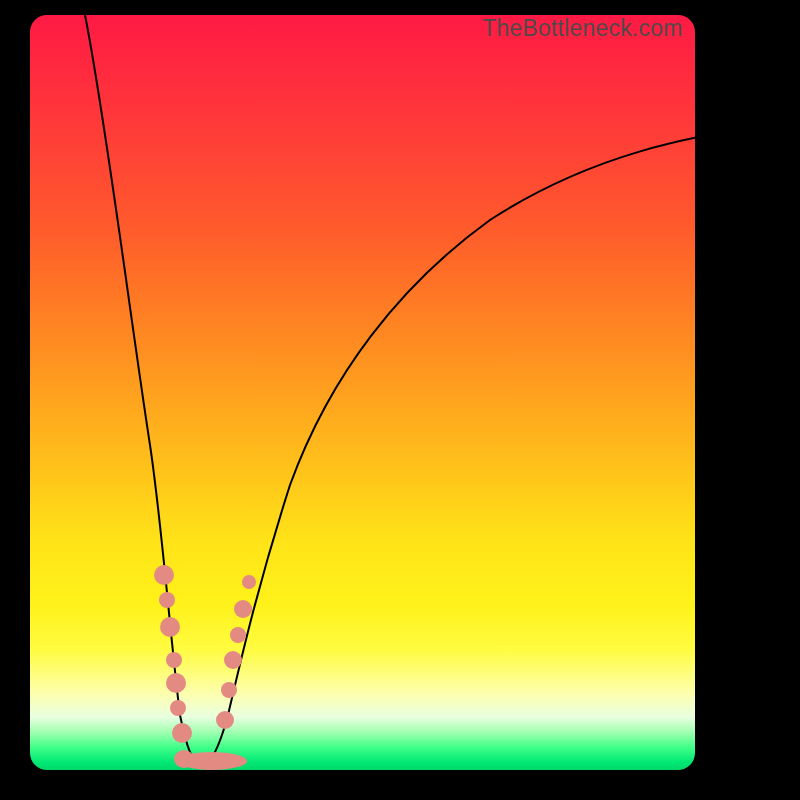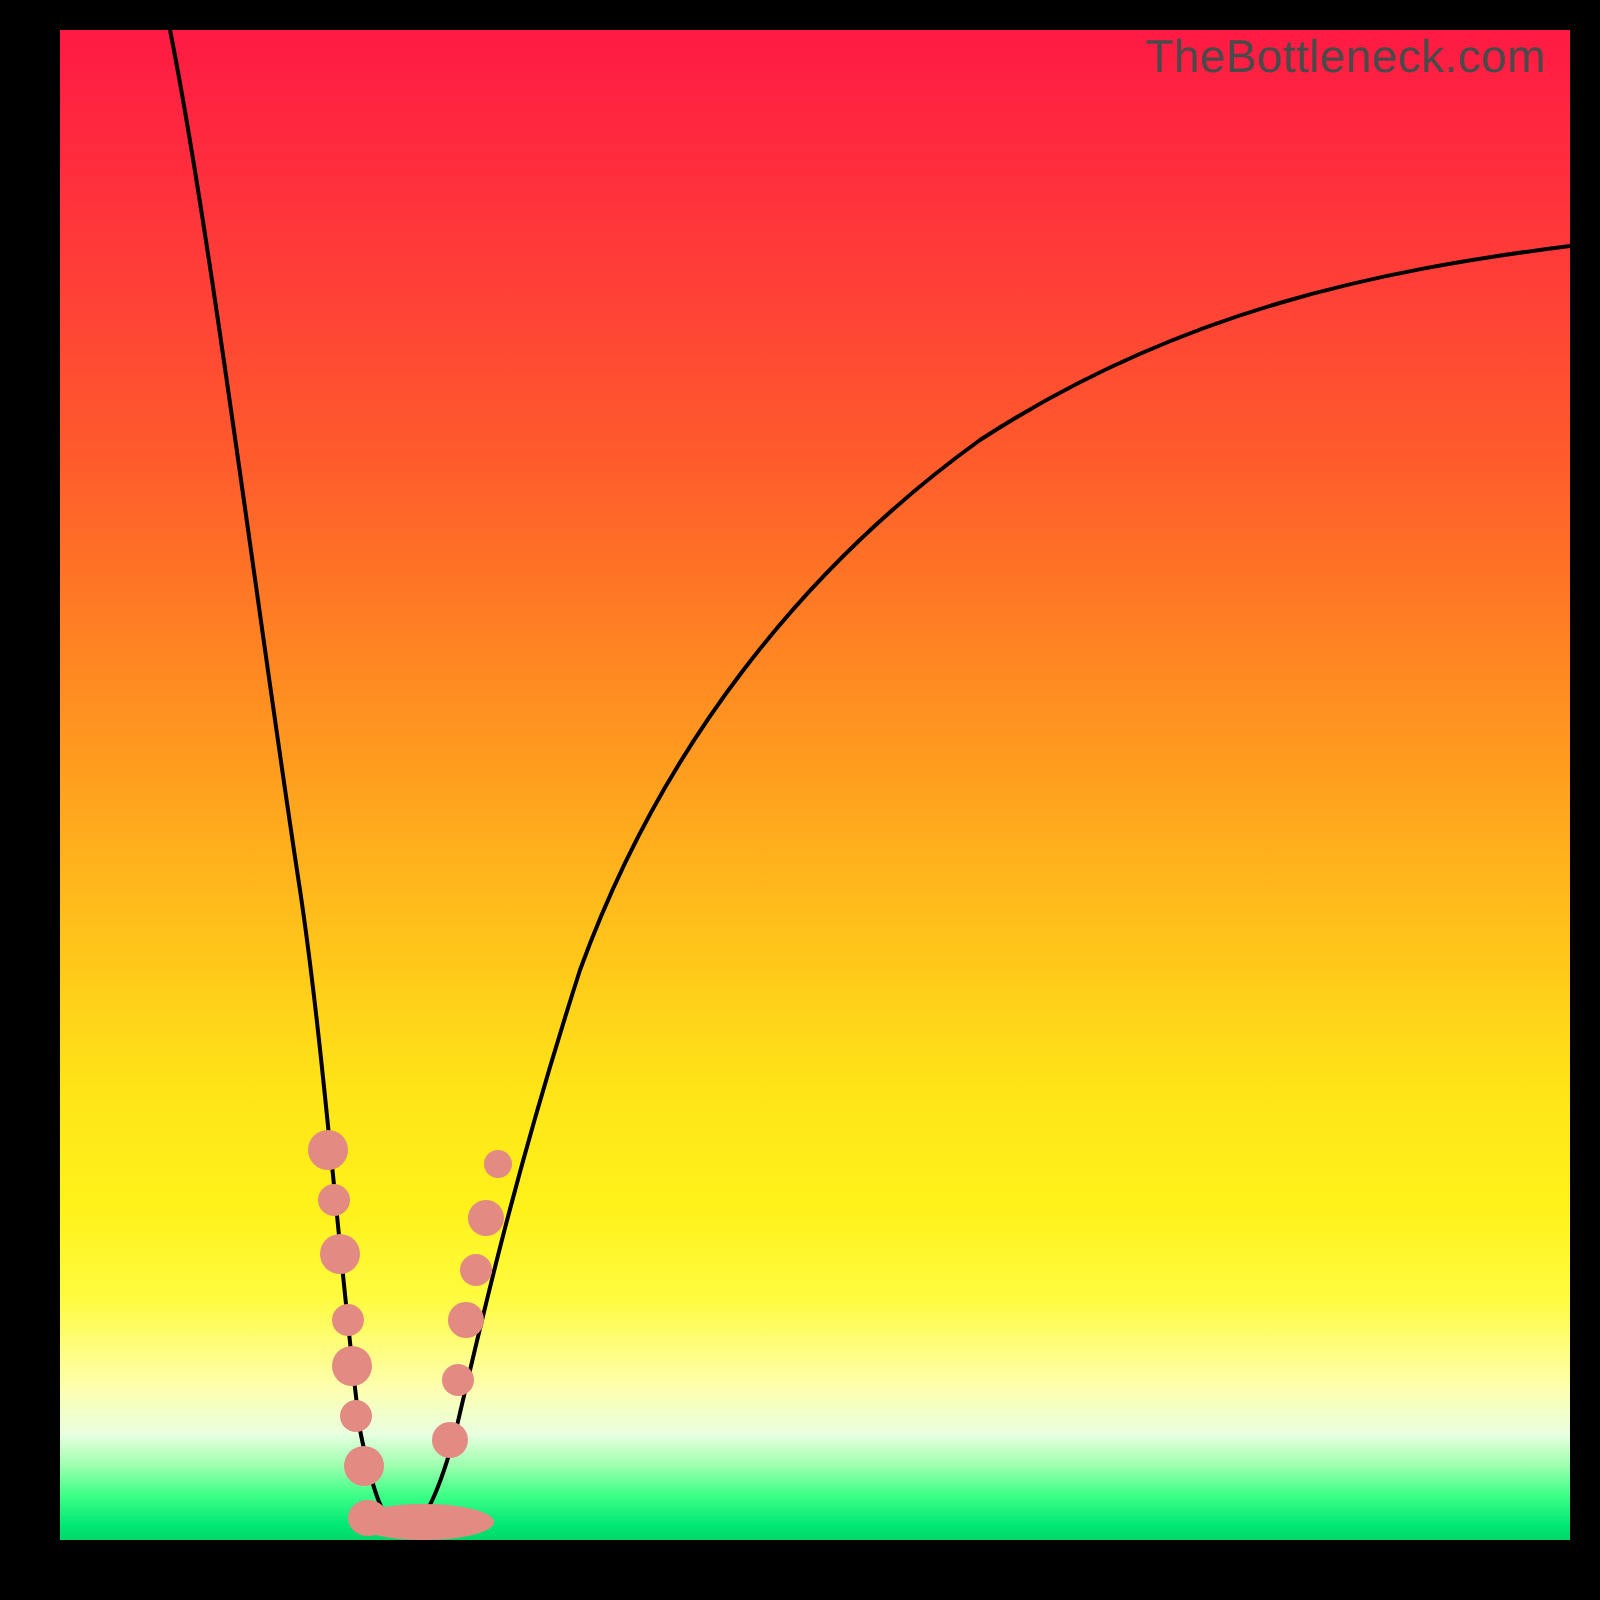--- a/index.html
+++ b/index.html
@@ -7,40 +7,41 @@
     padding: 0;
     width: 800px;
     height: 800px;
     background: #000000;
     overflow: hidden;
   }
   .frame {
     position: absolute;
     left: 30px;
     top: 15px;
-    width: 755px;
+    width: 665px;
     height: 755px;
     background: linear-gradient(to bottom,
       #ff1a44 0%,
       #ff2b3e 8%,
       #ff4236 18%,
       #ff5a2c 28%,
       #ff7a24 38%,
       #ff9a1f 48%,
       #ffc21a 60%,
       #ffe418 70%,
       #fff21a 78%,
       #fffb40 84%,
       #fdffb0 90%,
       #e8ffe0 93%,
       #a0ffb0 95%,
       #40ff88 97%,
       #00e874 99%,
       #00d868 100%
     );
+    border-radius: 17px;
   }
   .watermark {
     position: absolute;
     top: 0px;
     right: 12px;
     font-family: Arial, Helvetica, sans-serif;
     font-size: 23px;
     color: #4a4a4a;
     font-weight: 500;
     letter-spacing: 0.2px;

